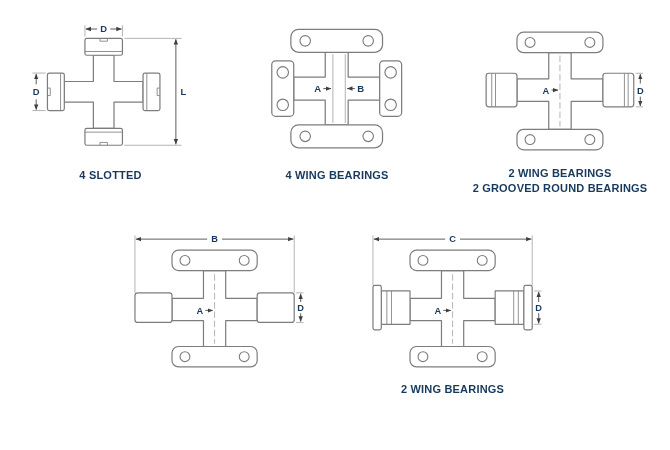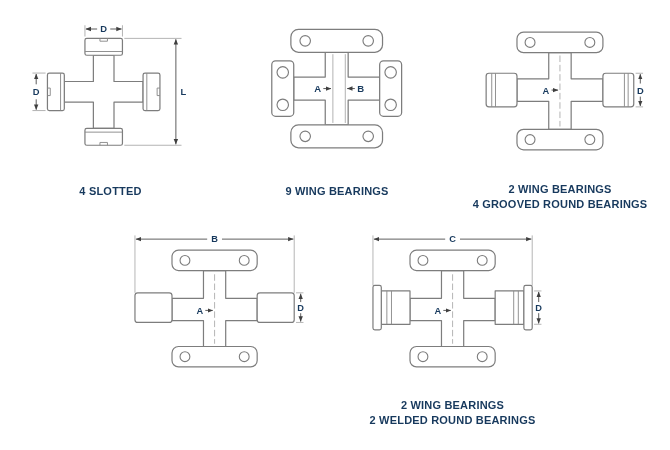--- a/index.html
+++ b/index.html
@@ -14,21 +14,21 @@
   }
   figure.cell {
     position: absolute;
     margin: 0;
     display: flex;
     flex-direction: column;
     align-items: center;
   }
   .cell svg { display: block; }
   .caption {
-    margin-top: 20px;
+    margin-top: 4px;
     text-align: center;
     font-weight: bold;
     font-size: 11px;
     line-height: 1.4;
     color: #17395d;
     letter-spacing: .2px;
   }
   
   .outline { fill: #ffffff; stroke: #7d7d7d; stroke-width: 1.3; stroke-linejoin: round; }
   .detail line, .detail path { stroke: #8a8a8a; stroke-width: 1; fill: none; }
@@ -126,21 +126,21 @@
         <line x1="104" y1="40" x2="104" y2="112"></line>
       </g>
       <g class="dim">
         <line x1="81" y1="76" x2="89" y2="76" marker-end="url(#ah)"></line>
         <line x1="114" y1="76" x2="106" y2="76" marker-end="url(#ah)"></line>
       </g>
       <text class="dim-label" x="75" y="80">A</text>
       <text class="dim-label" x="120" y="80">B</text>
     </svg>
     <figcaption class="caption">
-      <div>9 WING BEARINGS</div>
+      <div>4 WING BEARINGS</div>
       <div></div>
     </figcaption>
   </figure>
 
   <figure class="cell" id="cell-3">
     <svg viewBox="0 0 185 152" height="142">
       <path class="outline" d="M80,35 L104,35 L104,63 L138,63 L138,87 L104,87 L104,117 L80,117 L80,87 L46,87 L46,63 L80,63 Z"></path>
       <rect class="outline" x="46" y="13" width="92" height="22" rx="7"></rect>
       <rect class="outline" x="46" y="117" width="92" height="22" rx="7"></rect>
       <rect class="outline" x="13" y="57" width="33" height="36" rx="3"></rect>
@@ -165,21 +165,21 @@
       <g class="dim">
         <line x1="83" y1="75" x2="90" y2="75" marker-end="url(#ah)"></line>
         <line x1="178" y1="68" x2="178" y2="58" marker-end="url(#ah)"></line>
         <line x1="178" y1="82" x2="178" y2="92" marker-end="url(#ah)"></line>
       </g>
       <text class="dim-label" x="77" y="79">A</text>
       <text class="dim-label" x="178" y="79">D</text>
     </svg>
     <figcaption class="caption">
       <div>2 WING BEARINGS</div>
-      <div>4 GROOVED ROUND BEARINGS</div>
+      <div>2 GROOVED ROUND BEARINGS</div>
     </figcaption>
   </figure>
 
   <figure class="cell" id="cell-4">
     <svg viewBox="0 0 200 162" height="150">
       <path class="outline" d="M88,46 L112,46 L112,76 L146,76 L146,100 L112,100 L112,128 L88,128 L88,100 L54,100 L54,76 L88,76 Z"></path>
       <rect class="outline" x="54" y="24" width="92" height="22" rx="7"></rect>
       <rect class="outline" x="54" y="128" width="92" height="22" rx="7"></rect>
       <rect class="outline" x="14" y="70" width="40" height="32" rx="3"></rect>
       <rect class="outline" x="146" y="70" width="40" height="32" rx="3"></rect>
@@ -243,17 +243,16 @@
         <line x1="90" y1="89" x2="98" y2="89" marker-end="url(#ah)"></line>
         <line x1="193" y1="80" x2="193" y2="69" marker-end="url(#ah)"></line>
         <line x1="193" y1="92" x2="193" y2="103" marker-end="url(#ah)"></line>
       </g>
       <text class="dim-label" x="100" y="15.5">C</text>
       <text class="dim-label" x="84" y="93">A</text>
       <text class="dim-label" x="193" y="89.5">D</text>
     </svg>
     <figcaption class="caption">
       <div>2 WING BEARINGS</div>
-      <div>2 WELDED ROUND BEARINGS</div>
     </figcaption>
   </figure>
 
 </div>
 
 </body></html>

